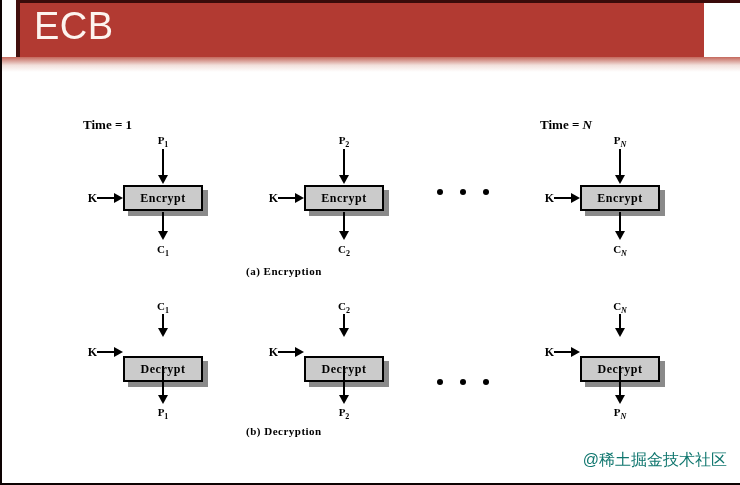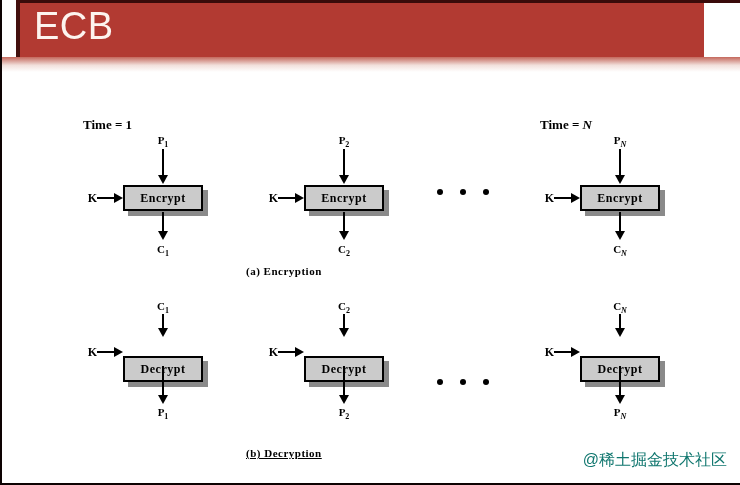--- a/index.html
+++ b/index.html
@@ -66,21 +66,21 @@
     content:""; position:absolute; right:-9px; top:-4px;
     border-top:5px solid transparent; border-bottom:5px solid transparent; border-left:9px solid #000;
   }
   .enc .harrow { top:82px; }
   .dec .harrow { top:53px; }
   .caption {
     position:absolute; left:246px; width:200px; 
     font-family:"Liberation Serif", serif; font-weight:bold; font-size:11px; letter-spacing:0.5px;
   }
   .caption.a { top:265px; }
-  .caption.b { top:447px;text-decoration:underline; }
+  .caption.b { top:425px; }
   .dots { position:absolute; left:437px; width:52px; height:8px; display:flex; justify-content:space-between; align-items:center; }
   .dots.top { top:188px; }
   .dots.bottom { top:378px; }
   .dots span { width:6px; height:6px; border-radius:50%; background:#000; }
   
   .watermark {
     position:absolute; right:13px; top:450px; color:#0f766e; font-size:16px;
     font-family:"Liberation Sans", sans-serif;
   }
 </style>

